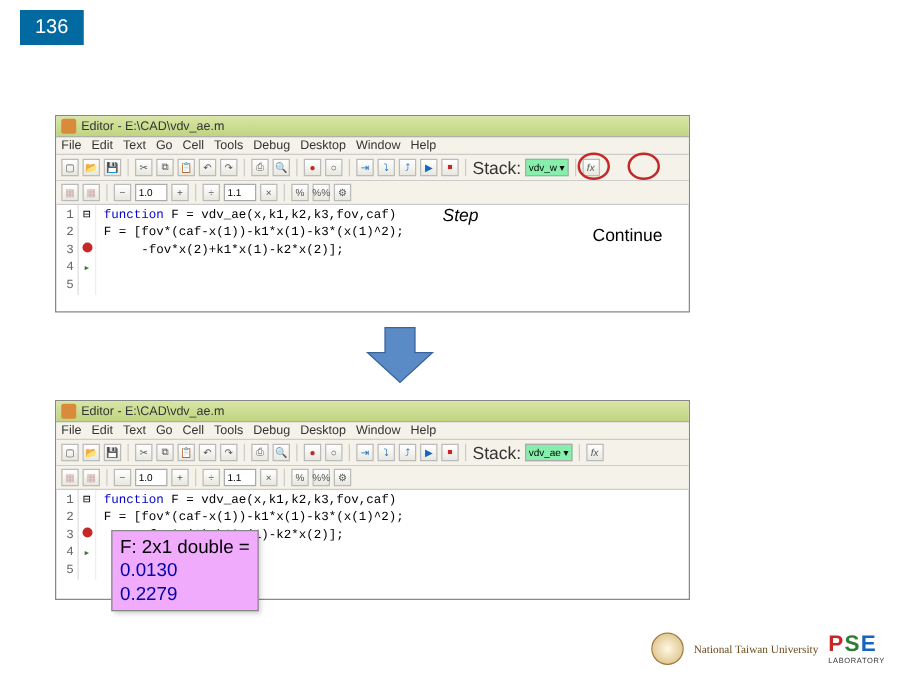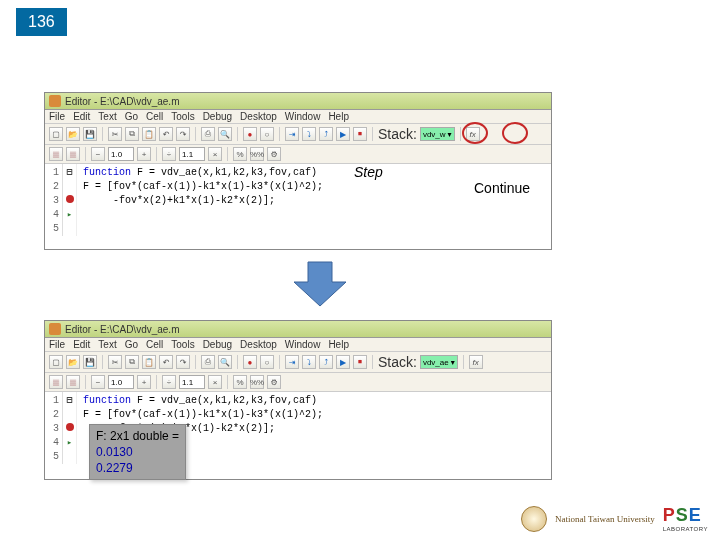--- a/index.html
+++ b/index.html
@@ -131,23 +131,23 @@
     padding: 2px 4px 0 6px;
     line-height: 14px;
     white-space: pre;
     flex: 1;
     color: #000;
   }
   .kw { color: #0000cc; }
   .tooltip {
     position: absolute;
     left: 78px; top: 120px;
-    background: #a3a3a3;
+    background: #f0abfc;
     border: 1px solid #888;
-    font-size: 12px;
+    font-size: 15px;
     padding: 4px 6px;
     box-shadow: 2px 2px 4px rgba(0,0,0,.2);
     font-family: Arial, sans-serif;
   }
   .tooltip .vals { color: #0000aa; margin-top: 2px; }
   .circle {
     position: absolute;
     width: 26px; height: 22px;
     border: 2px solid #c62828;
     border-radius: 50%;

